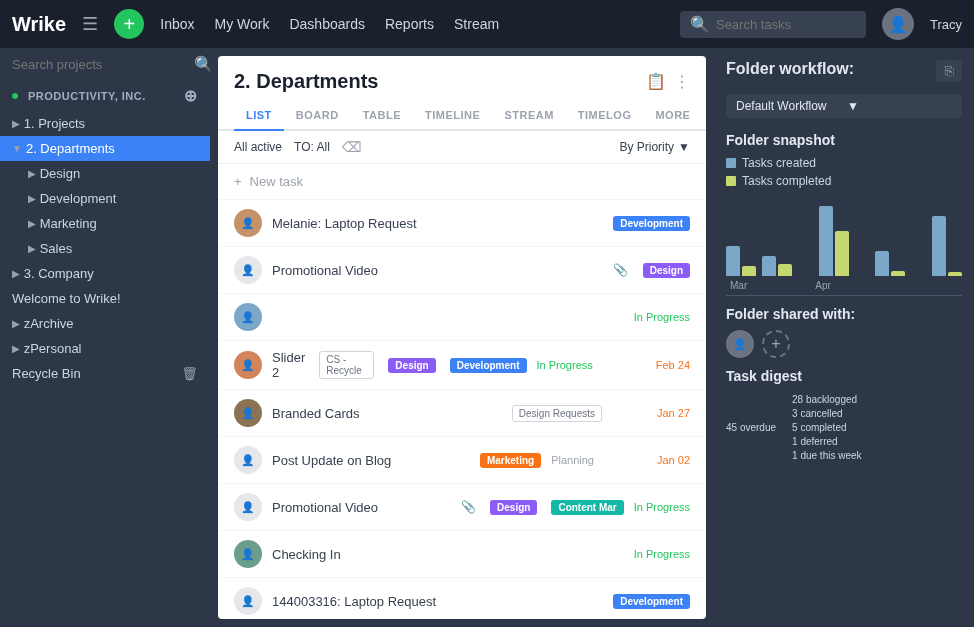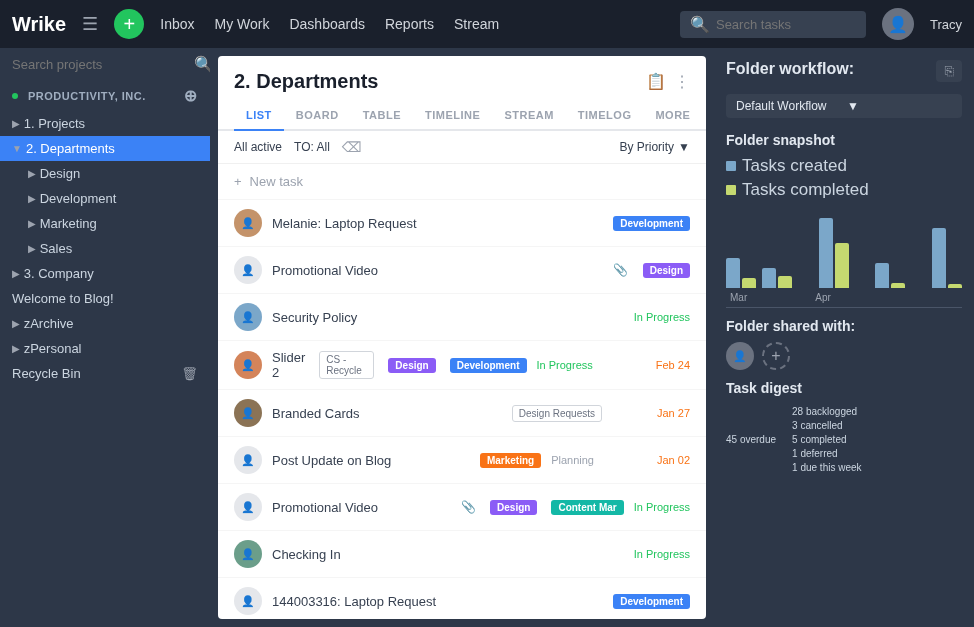--- a/index.html
+++ b/index.html
@@ -99,21 +99,21 @@
       background: #2d3748;
       flex-shrink: 0;
       padding: 12px;
       overflow-y: auto;
     }
     .right-panel-title { font-size: 16px; font-weight: bold; color: #e2e8f0; margin-bottom: 8px; }
     .workflow-dropdown { display: flex; align-items: center; background: #374151; border-radius: 4px; padding: 5px 10px; gap: 6px; margin-bottom: 14px; cursor: pointer; }
     .workflow-dropdown span { font-size: 12px; color: #e2e8f0; flex: 1; }
     .snapshot-title { font-size: 14px; font-weight: bold; color: #e2e8f0; margin-bottom: 8px; }
     .legend { display: flex; flex-direction: column; gap: 4px; margin-bottom: 8px; }
-    .legend-item { display: flex; align-items: center; gap: 6px; font-size: 17px; color: #cbd5e0; }
+    .legend-item { display: flex; align-items: center; gap: 6px; font-size: 12px; color: #cbd5e0; }
     .legend-dot { width: 10px; height: 10px; border-radius: 1px; }
     .legend-dot.blue { background: #7ba7c9; }
     .legend-dot.yellow { background: #c5d970; }
 
     
     .bar-chart { display: flex; align-items: flex-end; gap: 6px; height: 80px; margin: 8px 0 4px; }
     .bar-group { display: flex; gap: 2px; align-items: flex-end; }
     .bar { border-radius: 2px 2px 0 0; width: 14px; }
     .bar.blue { background: #7ba7c9; }
     .bar.yellow { background: #c5d970; }
@@ -200,21 +200,21 @@
     </div>
     <div class="sidebar-item indent1">
       <span class="sidebar-arrow">▶</span>
       <span>Sales</span>
     </div>
     <div class="sidebar-item">
       <span class="sidebar-arrow">▶</span>
       <span>3. Company</span>
     </div>
     <div class="sidebar-item">
-      <span>Welcome to Blog!</span>
+      <span>Welcome to Wrike!</span>
     </div>
     <div class="sidebar-item">
       <span class="sidebar-arrow">▶</span>
       <span>zArchive</span>
     </div>
     <div class="sidebar-item">
       <span class="sidebar-arrow">▶</span>
       <span>zPersonal</span>
     </div>
     <div class="sidebar-item">
@@ -267,21 +267,20 @@
 
         <div class="task-row">
           <div class="task-avatar">👤</div>
           <span class="task-name">Promotional Video</span>
           <span class="attach-icon">📎</span>
           <span class="tag purple">Design</span>
         </div>
 
         <div class="task-row">
           <div class="task-avatar" style="background:#7ba7c9;">👤</div>
-          <span class="task-name">Security Policy</span>
           <span class="task-status">In Progress</span>
         </div>
 
         <div class="task-row">
           <div class="task-avatar" style="background:#d4845a;">👤</div>
           <span class="task-name">Slider 2</span>
           <span class="tag outline">CS - Recycle</span>
           <span class="tag purple">Design</span>
           <span class="tag blue">Development</span>
           <span class="task-status">In Progress</span>

